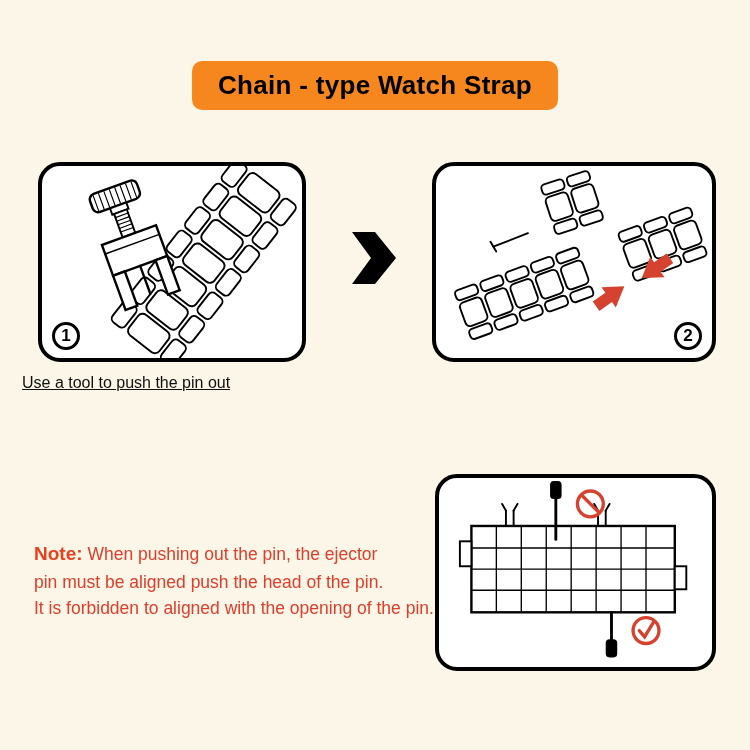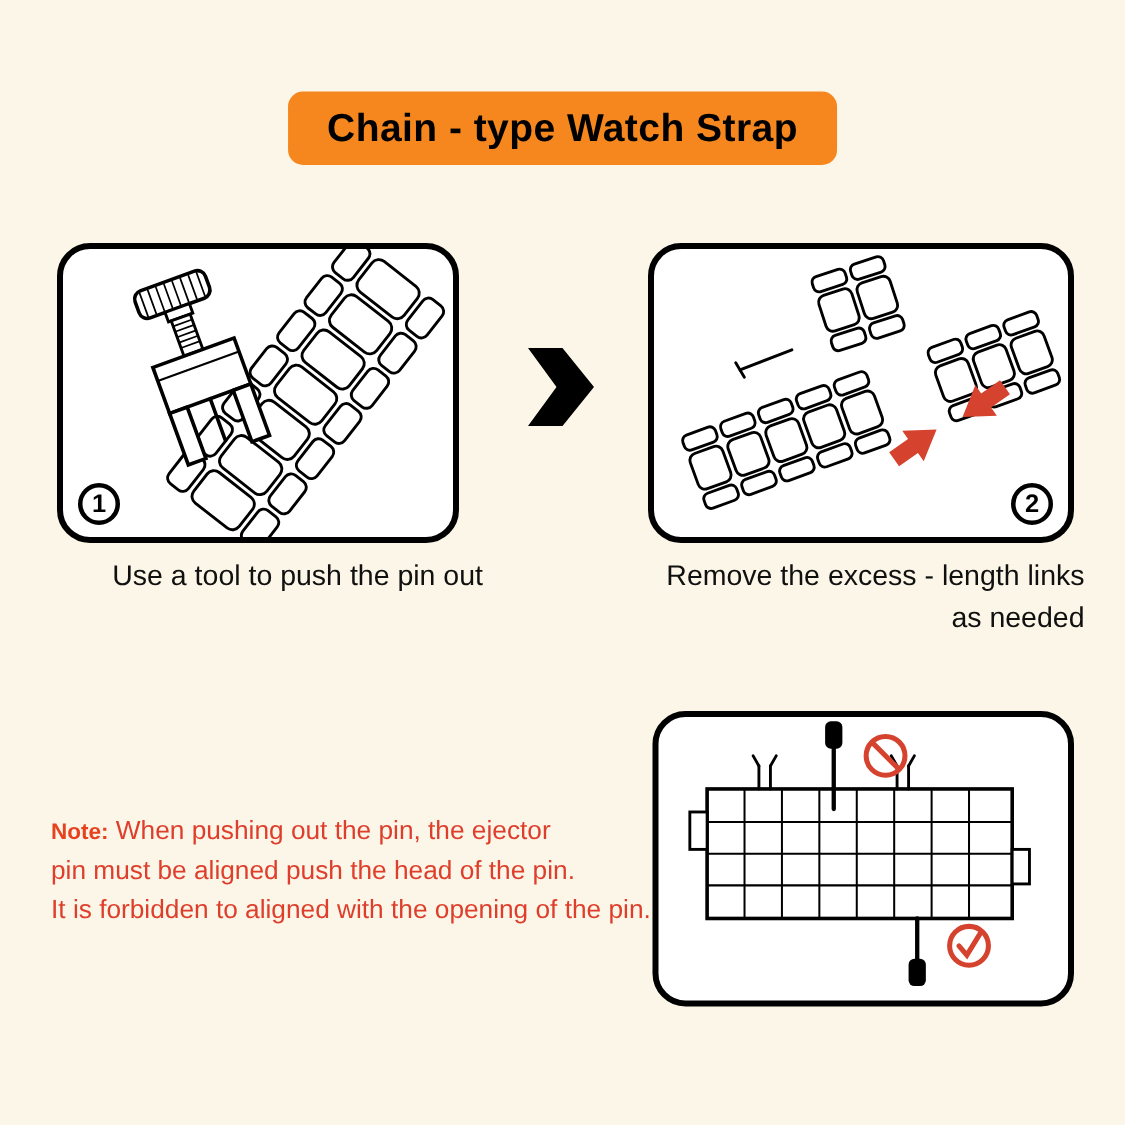--- a/index.html
+++ b/index.html
@@ -18,27 +18,27 @@
   .panel svg.illus { position:absolute; inset:0; width:100%; height:100%; border-radius:17px; }
 
   .badge { position:absolute; width:28px; height:28px; border:3px solid #000; border-radius:50%;
            display:flex; align-items:center; justify-content:center;
            font-weight:bold; font-size:17px; background:#fff; color:#000; z-index:3; }
   .badge1 { left:10px; bottom:8px; }
   .badge2 { right:10px; bottom:8px; }
 
   .chevron { position:absolute; left:350px; top:231px; }
 
-  .caption { position:absolute; font-size:19px; color:#101010; text-align:right; line-height:1.45; }
+  .caption { position:absolute; font-size:16px; color:#101010; text-align:left; line-height:1.45;text-decoration:underline; }
   .caption1 { left:22px;  top:371px; width:300px; }
   .caption2 { left:423px; top:371px; width:300px; }
 
   .note { position:absolute; left:34px; top:540px; width:412px;
           font-size:17.5px; line-height:1.52; color:#DE3E2B; }
-  .note .note-label { font-weight:bold; font-size:15px; color:#E8411F; }
+  .note .note-label { font-weight:bold; font-size:19px; color:#E8411F; }
 
   line, path.stroke, polyline { stroke-linecap:round; }
 </style>
 </head>
 <body>
 
 <div class="canvas">
 
   <div class="banner">
     <span>Chain - type Watch Strap</span>
@@ -195,24 +195,20 @@
       <g transform="translate(242,96) rotate(145)">
         <polygon points="0,-6 16,-6 16,-13 36,0 16,13 16,6 0,6" fill="#D5432E"></polygon>
       </g>
     </svg>
     <div class="badge badge2">
       <span>2</span>
     </div>
   </div>
 
   <div class="caption caption1">Use a tool to push the pin out</div>
-  <div class="caption caption2">
-    <div>Remove the excess - length links</div>
-    <div>as needed</div>
-  </div>
 
   <div class="note">
     <span class="note-label">Note:</span><span> When pushing out the pin, the ejector</span><br>
     <span>pin must be aligned push the head of the pin.</span><br>
     <span>It is forbidden to aligned with the opening of the pin.</span>
   </div>
 
   <div class="panel panel3">
     <svg class="illus" viewBox="0 0 281 197">
 

